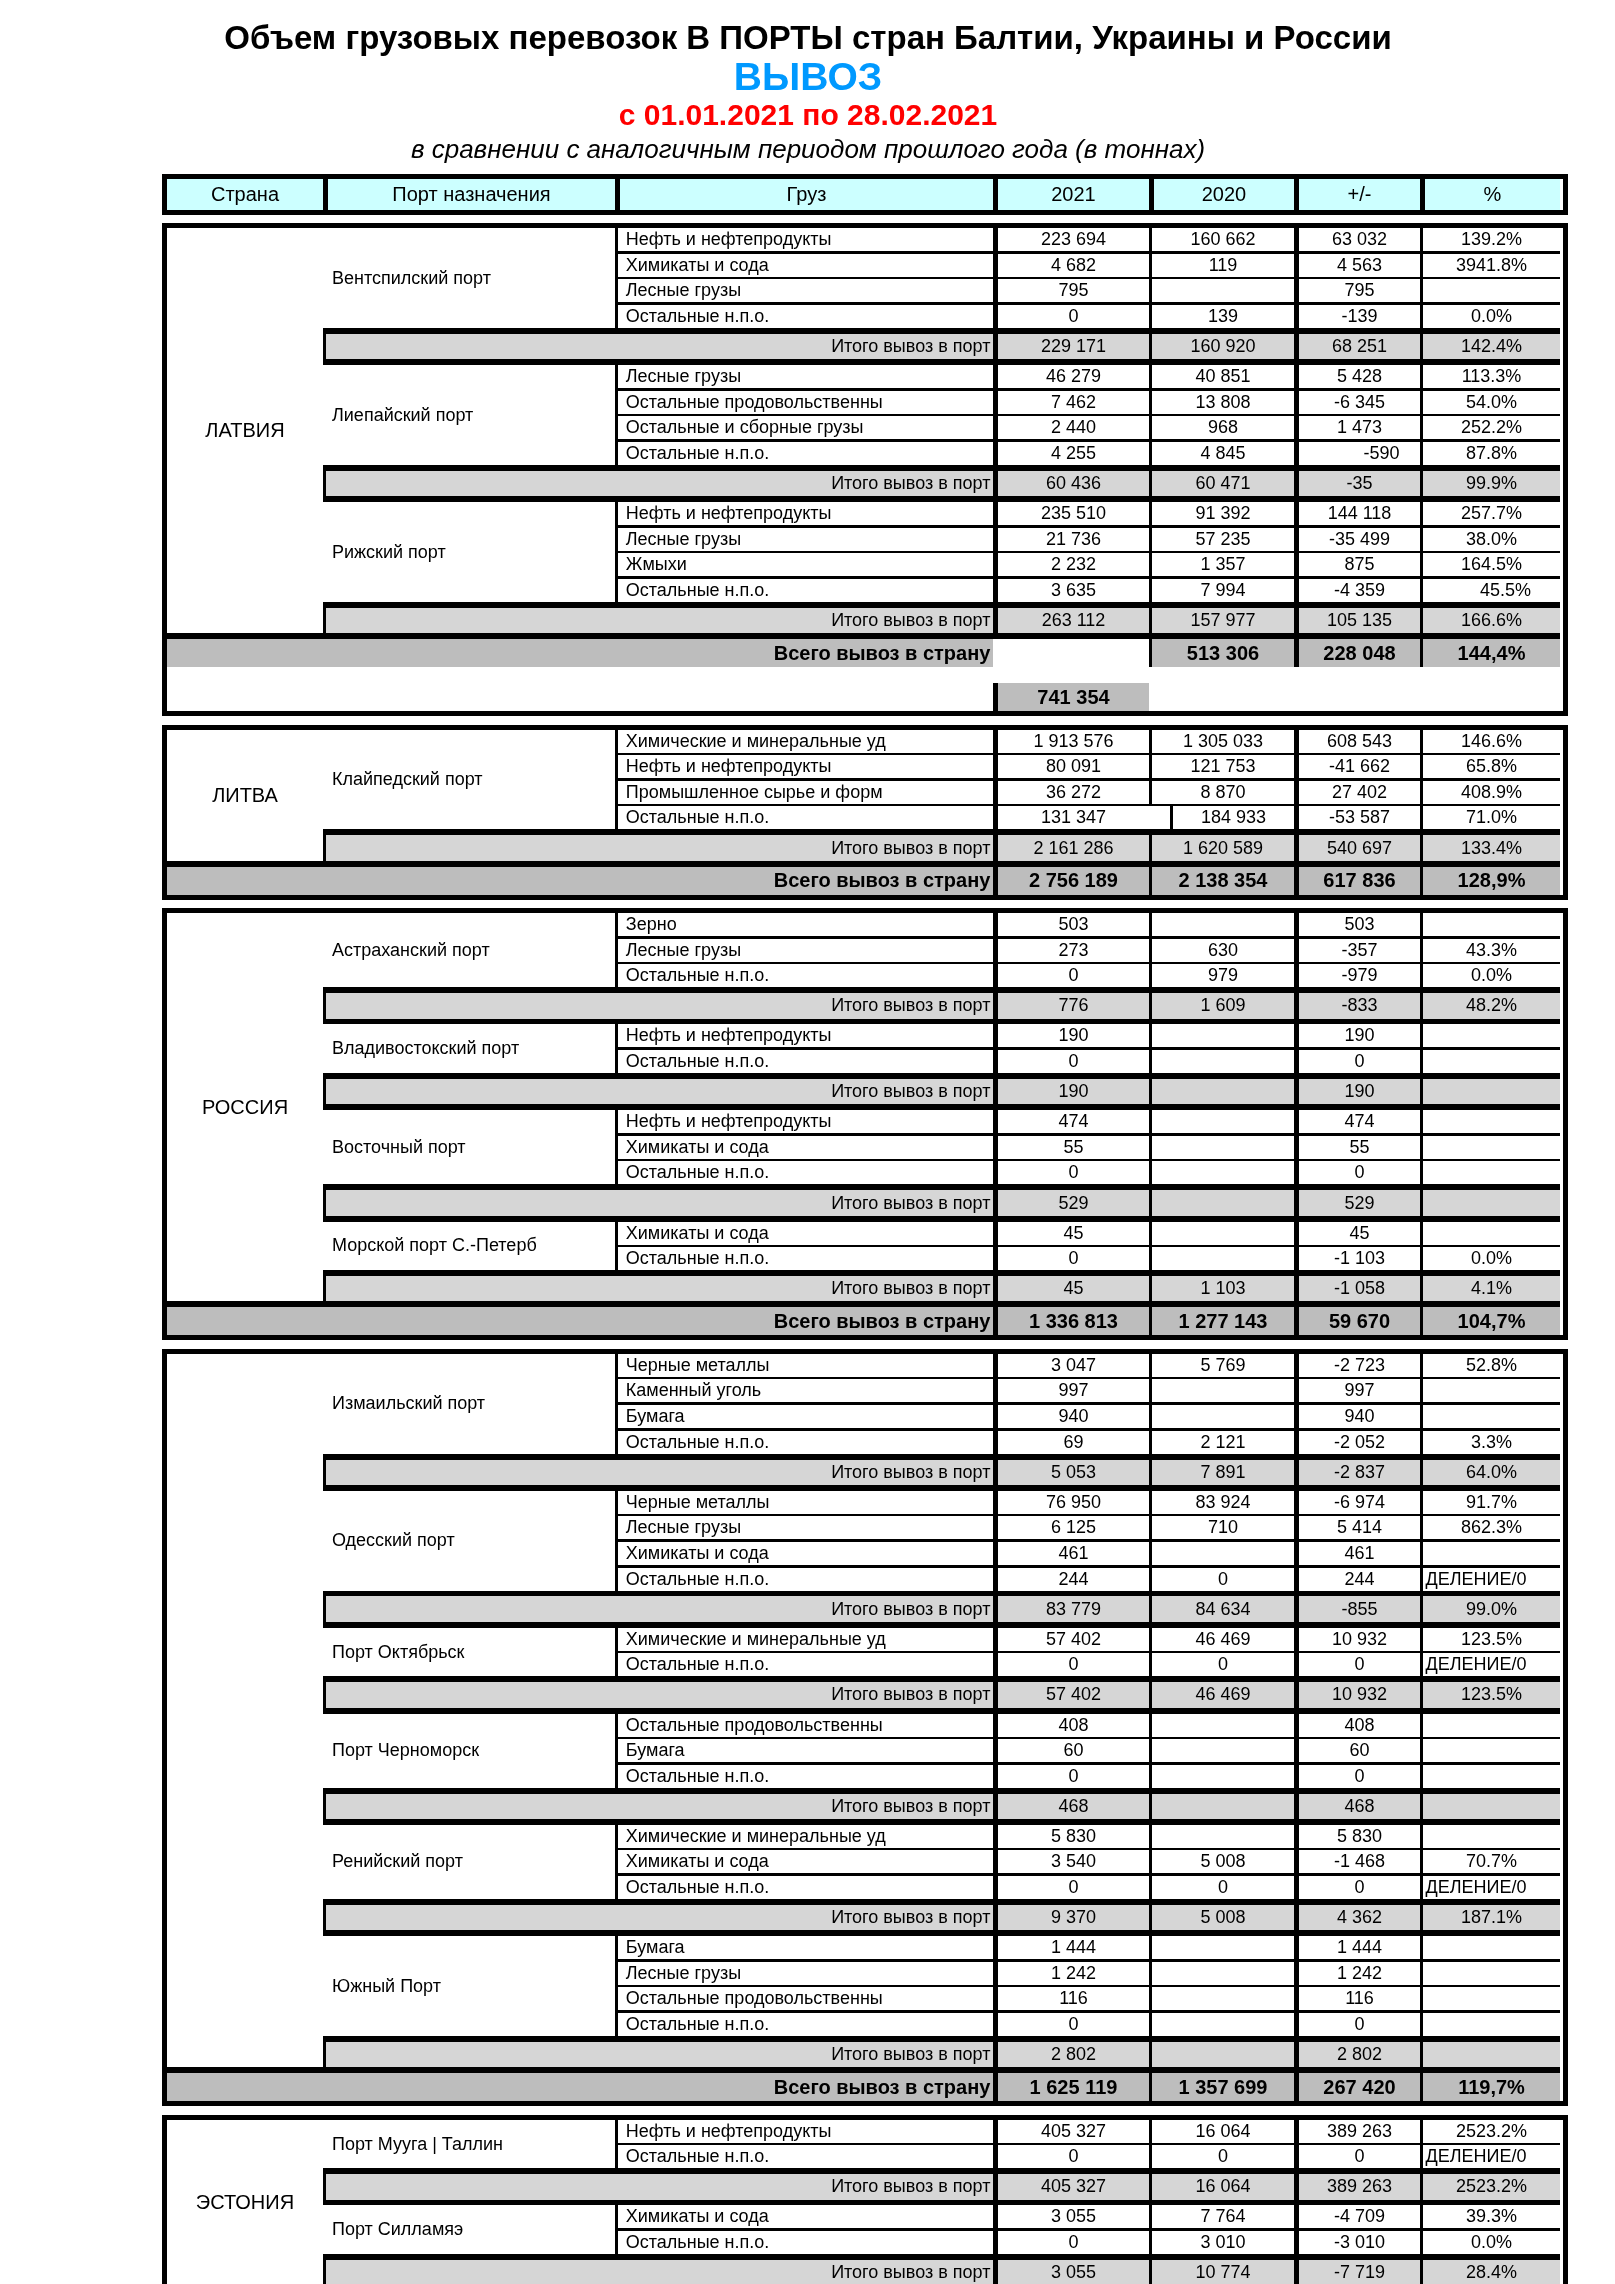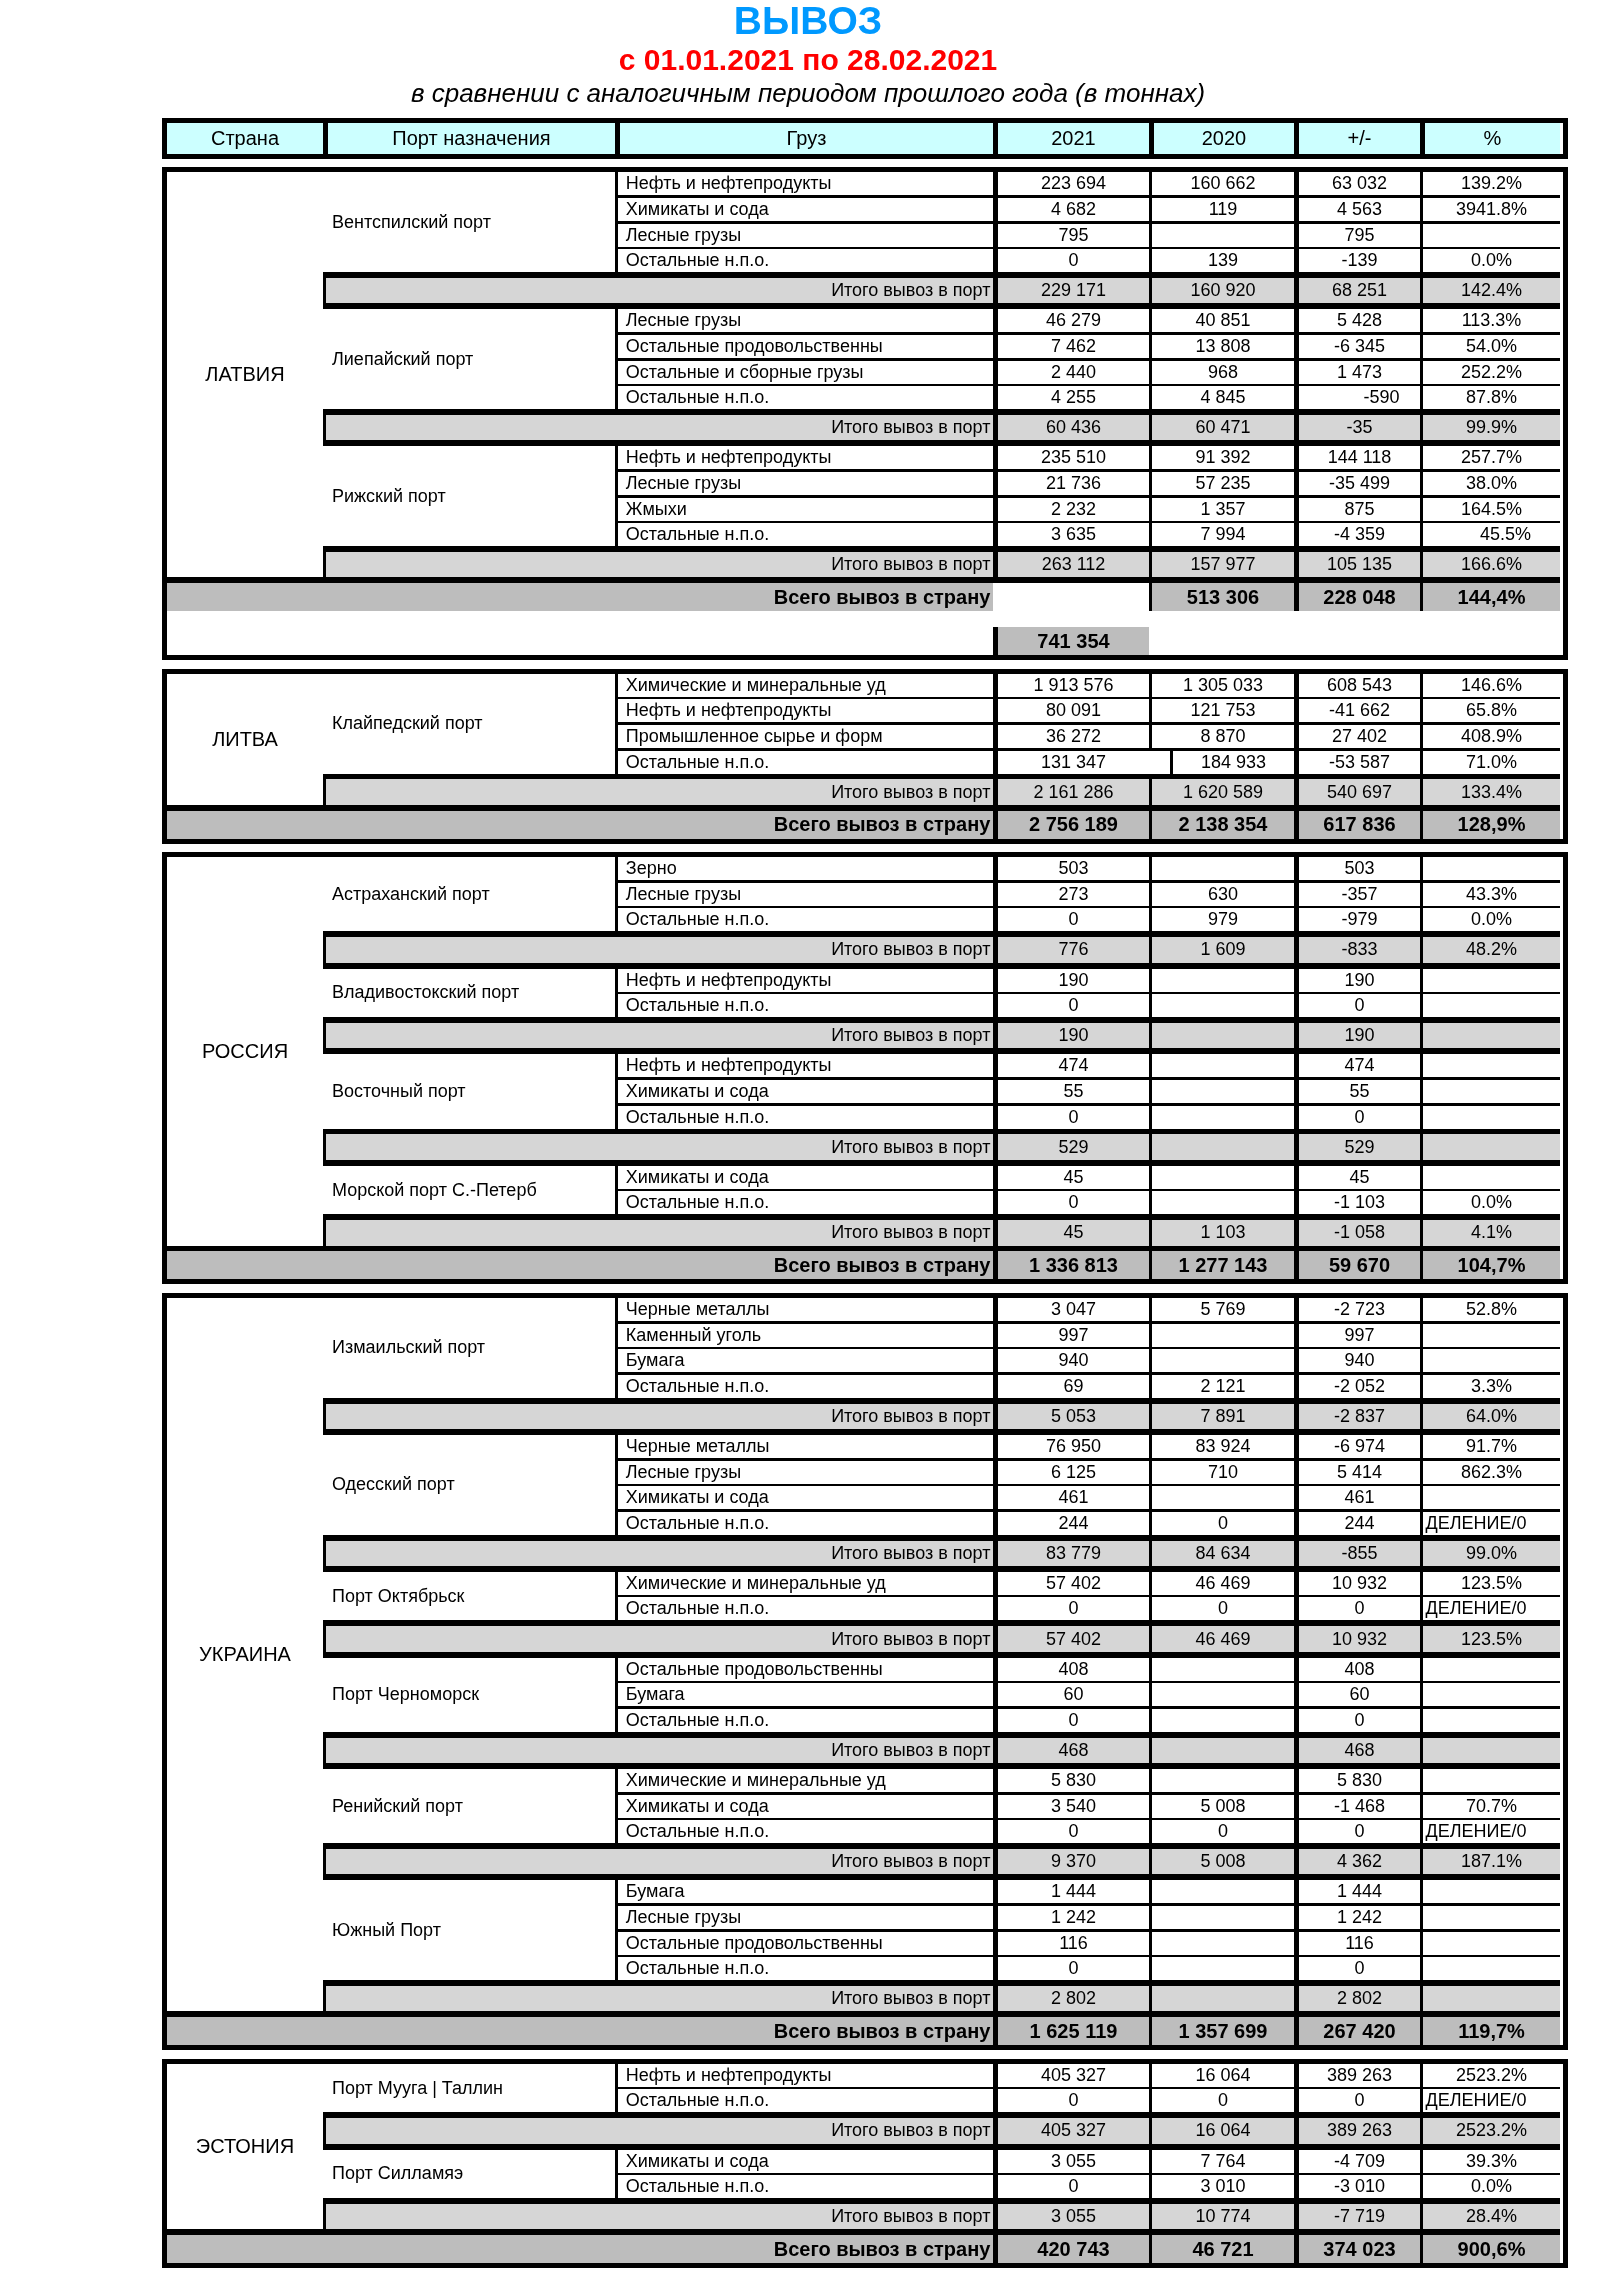--- a/index.html
+++ b/index.html
@@ -31,20 +31,21 @@
   .country-name{justify-content:center;font-size:20px;}
   .port-name{padding-left:9px;}
   .sep{background:#000;}
   .sep-thin{height:2.6px;}
   .sep-thick{height:5.9px;}
 </style>
 </head>
 <body>
 
 <div class="titles">
+  <div class="page-title">Объем грузовых перевозок В ПОРТЫ стран Балтии, Украины и России</div>
   <div class="direction">ВЫВОЗ</div>
   <div class="period">с 01.01.2021 по 28.02.2021</div>
   <div class="note">в сравнении с аналогичным периодом прошлого года (в тоннах)</div>
 </div>
 
 <div class="table-wrap">
     <div class="block">
       <div class="cell cyan h-head num head-cell" style="grid-area: 1 / 1;">Страна</div>
       <div class="cell cyan h-head num head-cell bl-thick" style="grid-area: 1 / 2;">Порт назначения</div>
       <div class="cell cyan h-head num head-cell bl-thick" style="grid-area: 1 / 3;">Груз</div>
@@ -444,21 +445,20 @@
       <div class="cell num h-row bl-thick" style="grid-area: 49 / 4;">0</div>
       <div class="cell num h-row bl-thin" style="grid-area: 49 / 5;"></div>
       <div class="cell num h-row bl-thick" style="grid-area: 49 / 6;">0</div>
       <div class="cell num h-row bl-thin" style="grid-area: 49 / 7;"></div>
       <div class="sep sep-thick" style="grid-area: 50 / 2 / auto / -1;"></div>
       <div class="cell right gray h-ptot bl-thin" style="grid-area: 51 / 2 / auto / span 2;">Итого вывоз в порт</div>
       <div class="cell num gray h-ptot bl-thick" style="grid-area: 51 / 4;">2 802</div>
       <div class="cell num gray h-ptot bl-thin" style="grid-area: 51 / 5;"></div>
       <div class="cell num gray h-ptot bl-thick" style="grid-area: 51 / 6;">2 802</div>
       <div class="cell num gray h-ptot bl-thin" style="grid-area: 51 / 7;"></div>
-      <div class="cell country-name" style="grid-area: 1 / 1 / span 51;">УКРАИНА</div>
       <div class="sep sep-thick" style="grid-area: 52 / 1 / auto / -1;"></div>
       <div class="cell right dgray h-ctot bold" style="grid-area: 53 / 1 / auto / span 3;">Всего вывоз в страну</div>
       <div class="cell num dgray h-ctot bold bl-thick" style="grid-area: 53 / 4;">1 625 119</div>
       <div class="cell num dgray h-ctot bold bl-thin" style="grid-area: 53 / 5;">1 357 699</div>
       <div class="cell num dgray h-ctot bold bl-thick" style="grid-area: 53 / 6;">267 420</div>
       <div class="cell num dgray h-ctot bold bl-thin" style="grid-area: 53 / 7;">119,7%</div>
     </div>
     <div class="block">
       <div class="cell port-name" style="grid-area: 1 / 2 / span 3;">Порт Мууга | Таллин</div>
       <div class="cell lbl h-row bl-thin" style="grid-area: 1 / 3;">Нефть и нефтепродукты</div>

